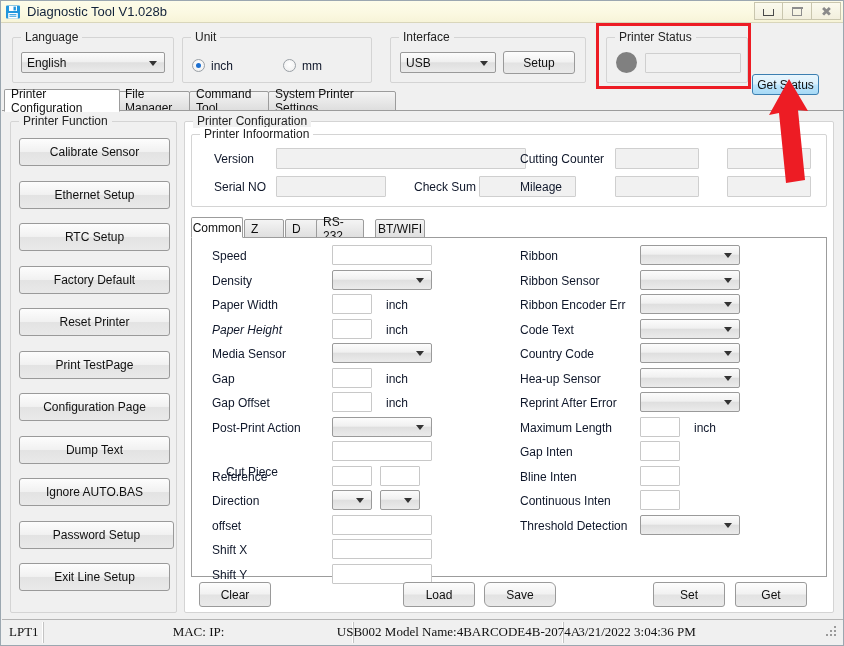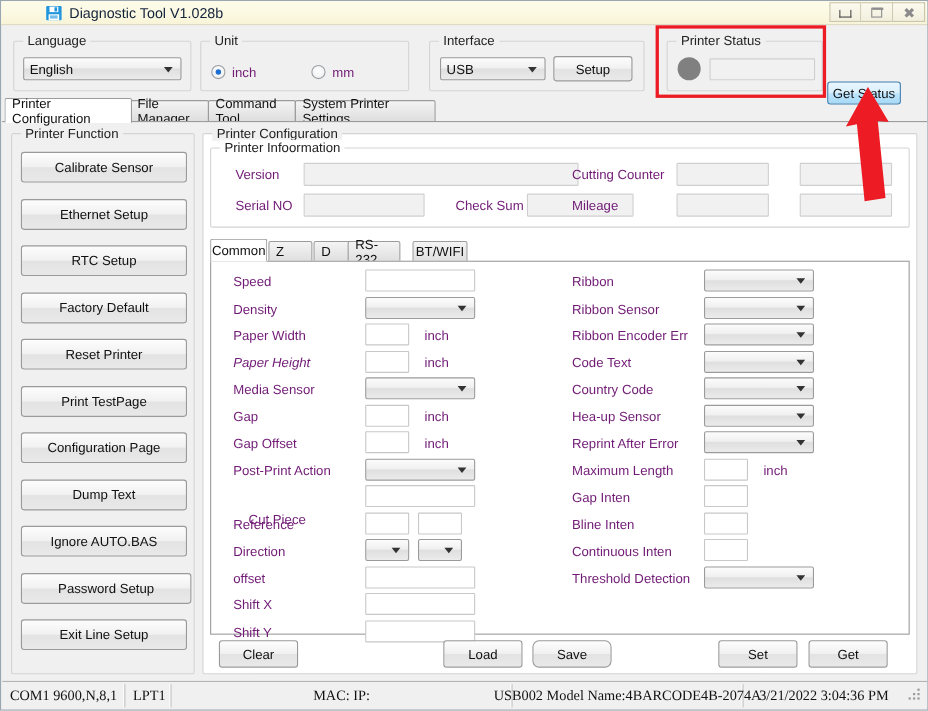--- a/index.html
+++ b/index.html
@@ -25,21 +25,21 @@
     background: #f0f0f0;
     overflow: hidden;
   }
 
   
   #titlebar {
     position: absolute; left: 0; top: 0;
     width: 842px; height: 22px;
     background: linear-gradient(to bottom, #fdfce9 0%, #fbf9e2 55%, #f7f4d8 100%);
     border-bottom: 1px solid #d9d6bb;
-    display: flex; align-items: center; padding-left: 36px;
+    display: flex; align-items: center;
   }
   #app-icon {
     width: 16px; height: 16px;
     margin-left: 4px; margin-right: 6px;
     position: relative; flex: 0 0 auto;
   }
   .title-text {
     font-size: 13px;
     color: #12223a;
     font-family: "Liberation Sans", sans-serif;
@@ -136,21 +136,21 @@
     position: absolute; right: 7px; top: 50%;
     margin-top: -2px;
     width: 0; height: 0;
     border-left: 4px solid transparent;
     border-right: 4px solid transparent;
     border-top: 5px solid #333;
   }
   .lbl {
     position: absolute;
     font-size: 12px;
-    color: #701a75;
+    color: #0f172a;
     white-space: nowrap;
     font-family: "Liberation Sans", sans-serif;
   }
 
   
   #topbar {
     position: absolute; left: 1px; top: 22px;
     width: 841px; height: 66px;
     background: #f0f0f0;
   }
@@ -517,21 +517,20 @@
           <span>Set</span>
         </div>
         <div class="btn" style="position:absolute; left:544px; top:2px; width:72px; height:25px;">
           <span>Get</span>
         </div>
       </div>
     </div>
   </div>
 
   <div id="statusbar">
-    <span class="sb-cell" style="width:112px;">COM1 9600,N,8,1</span>
     <span class="sb-cell" style="width:42px;">LPT1</span>
     <span class="sb-cell center" style="width:310px;">MAC: IP:</span>
     <span class="sb-cell center" style="width:210px;">USB002  Model Name:4BARCODE4B-2074A</span>
     <span class="sb-cell center" style="width:146px; border-right:none; box-shadow:none;">3/21/2022 3:04:36 PM</span>
     <span class="grip">
       <i style="left:10px; top:10px;"></i>
         <i style="left:6px; top:10px;"></i>
         <i style="left:10px; top:6px;"></i>
       <i style="left:2px; top:10px;"></i>
         <i style="left:6px; top:6px;"></i>

